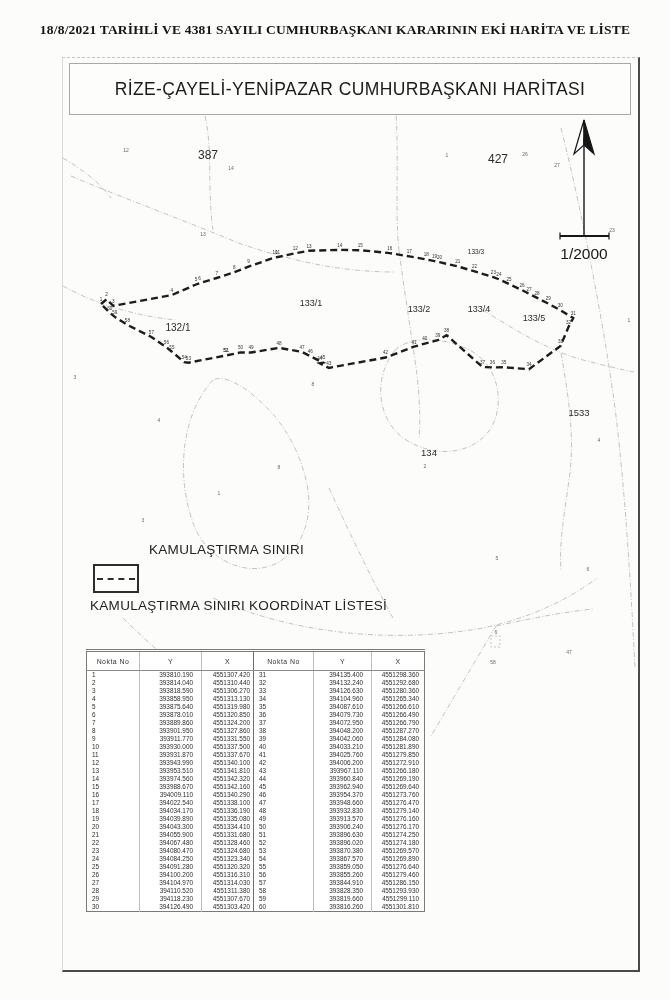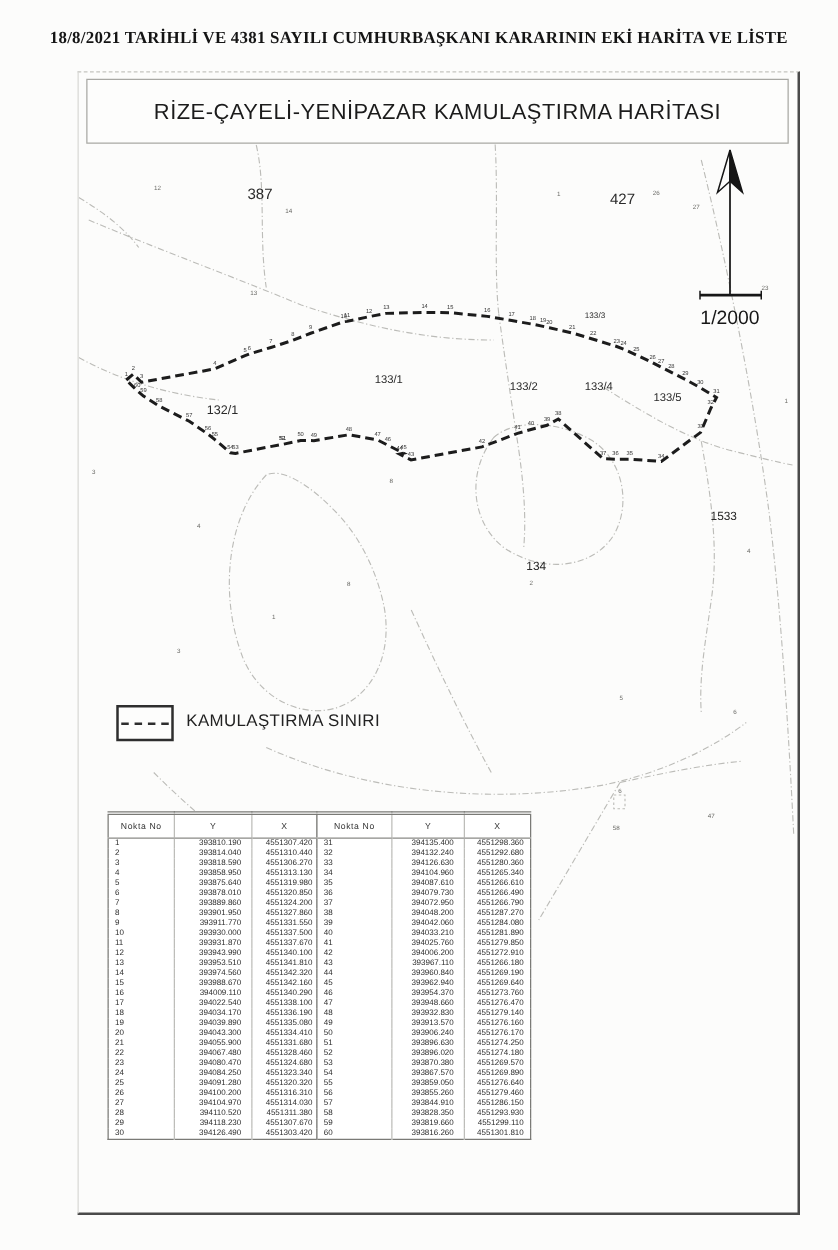--- a/index.html
+++ b/index.html
@@ -26,21 +26,21 @@
   .map-title{font-size:17.5px;letter-spacing:.4px;color:#1b1b1b;white-space:nowrap;}
   .legend-swatch{
     position:absolute;left:30px;top:506px;width:46px;height:29px;background:#fdfdfc;
     border:2px solid #2e2e2e;box-sizing:border-box;
   }
   .legend-dash{
     position:absolute;left:2px;right:2px;top:50%;height:0;
     border-top:2px dashed #2e2e2e;margin-top:-1px;
   }
   .legend-label{
-    position:absolute;left:86px;top:511px;font-size:13.5px;letter-spacing:.3px;color:#222;
+    position:absolute;left:86px;top:484px;font-size:13.5px;letter-spacing:.3px;color:#222;
     white-space:nowrap;
   }
   .list-title{
     position:absolute;left:27px;top:540px;font-size:13.5px;letter-spacing:.3px;color:#1f1f1f;
     white-space:nowrap;
   }
   .list-subtitle{
     position:absolute;left:27px;top:559px;font-size:13px;letter-spacing:.3px;color:#1f1f1f;
     white-space:nowrap;
   }
@@ -200,28 +200,29 @@
       <path d="M521,62 L511,96 L521,87 Z" stroke-width="1.2"></path>
       <path d="M521,62 L531,96 L521,87 Z" fill="#161616" stroke-width="1.2"></path>
       <line x1="497" y1="178" x2="546" y2="178" stroke-width="2.2"></line>
       <line x1="497" y1="174.5" x2="497" y2="181.5" stroke-width="1.2"></line>
       <line x1="546" y1="174.5" x2="546" y2="181.5" stroke-width="1.2"></line>
     </g>
     <text x="521" y="201" text-anchor="middle" font-size="15.5" fill="#161616">1/2000</text>
   </svg>
 
   <div class="title-box">
-    <span class="map-title">RİZE-ÇAYELİ-YENİPAZAR KAMULAŞTIRMA HARİTASI</span>
+    <span class="map-title">RİZE-ÇAYELİ-YENİPAZAR CUMHURBAŞKANI HARİTASI</span>
   </div>
 
   <div class="legend-swatch">
     <div class="legend-dash"></div>
   </div>
   <div class="legend-label">KAMULAŞTIRMA SINIRI</div>
 
+  <div class="list-title">KAMULAŞTIRMA SINIRI KOORDİNAT LİSTESİ</div>
 
   <table class="coord-table">
     <colgroup>
       <col class="w0">
         <col class="w1">
         <col class="w2">
       <col class="w3">
         <col class="w4">
         <col class="w5">
     </colgroup>

